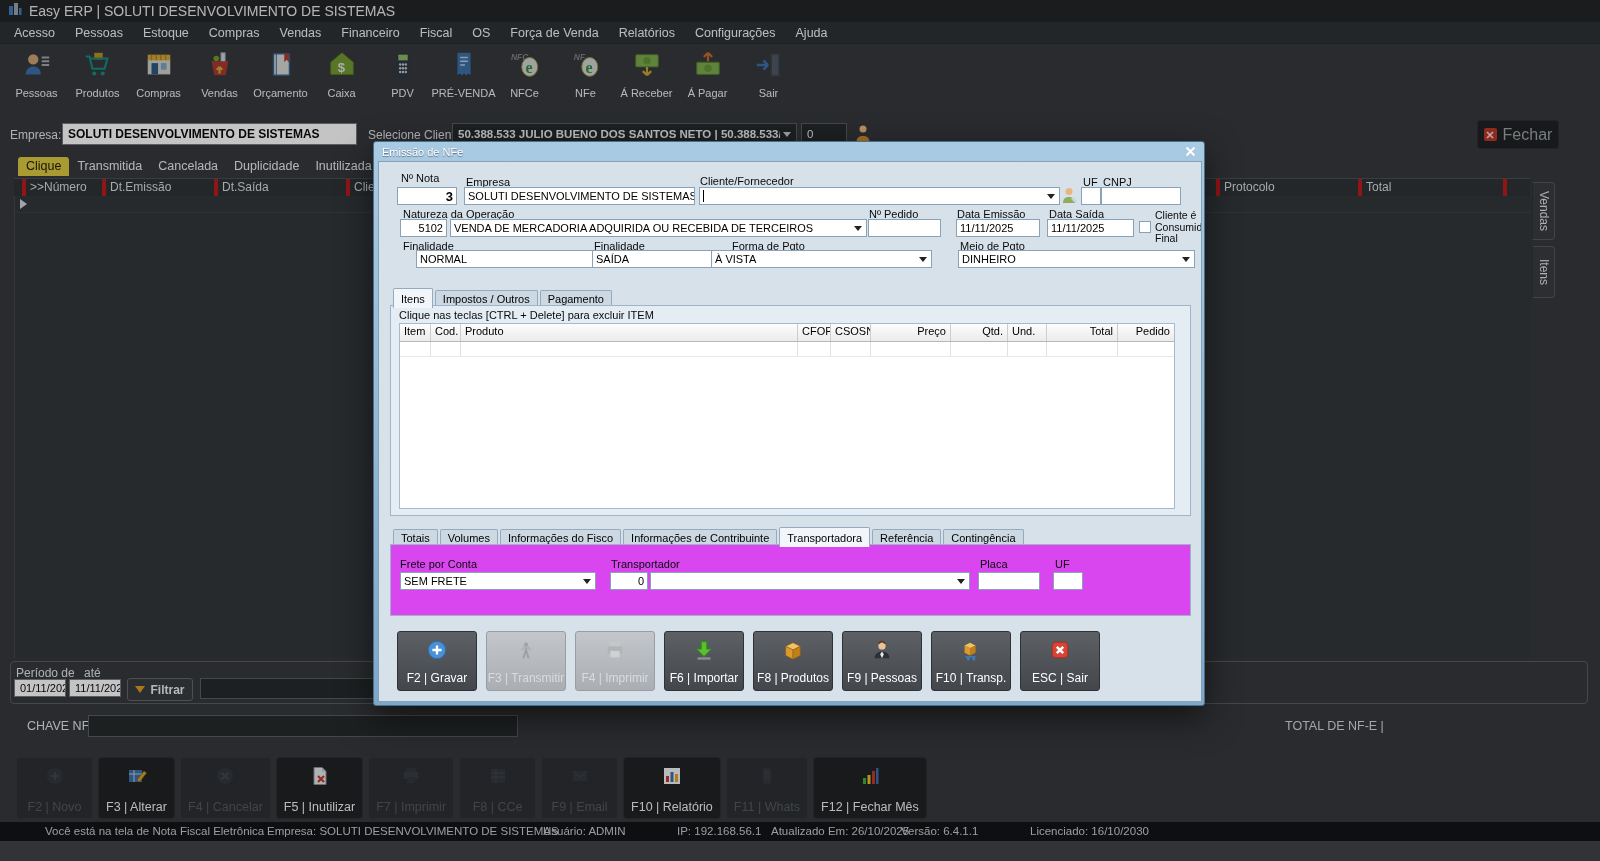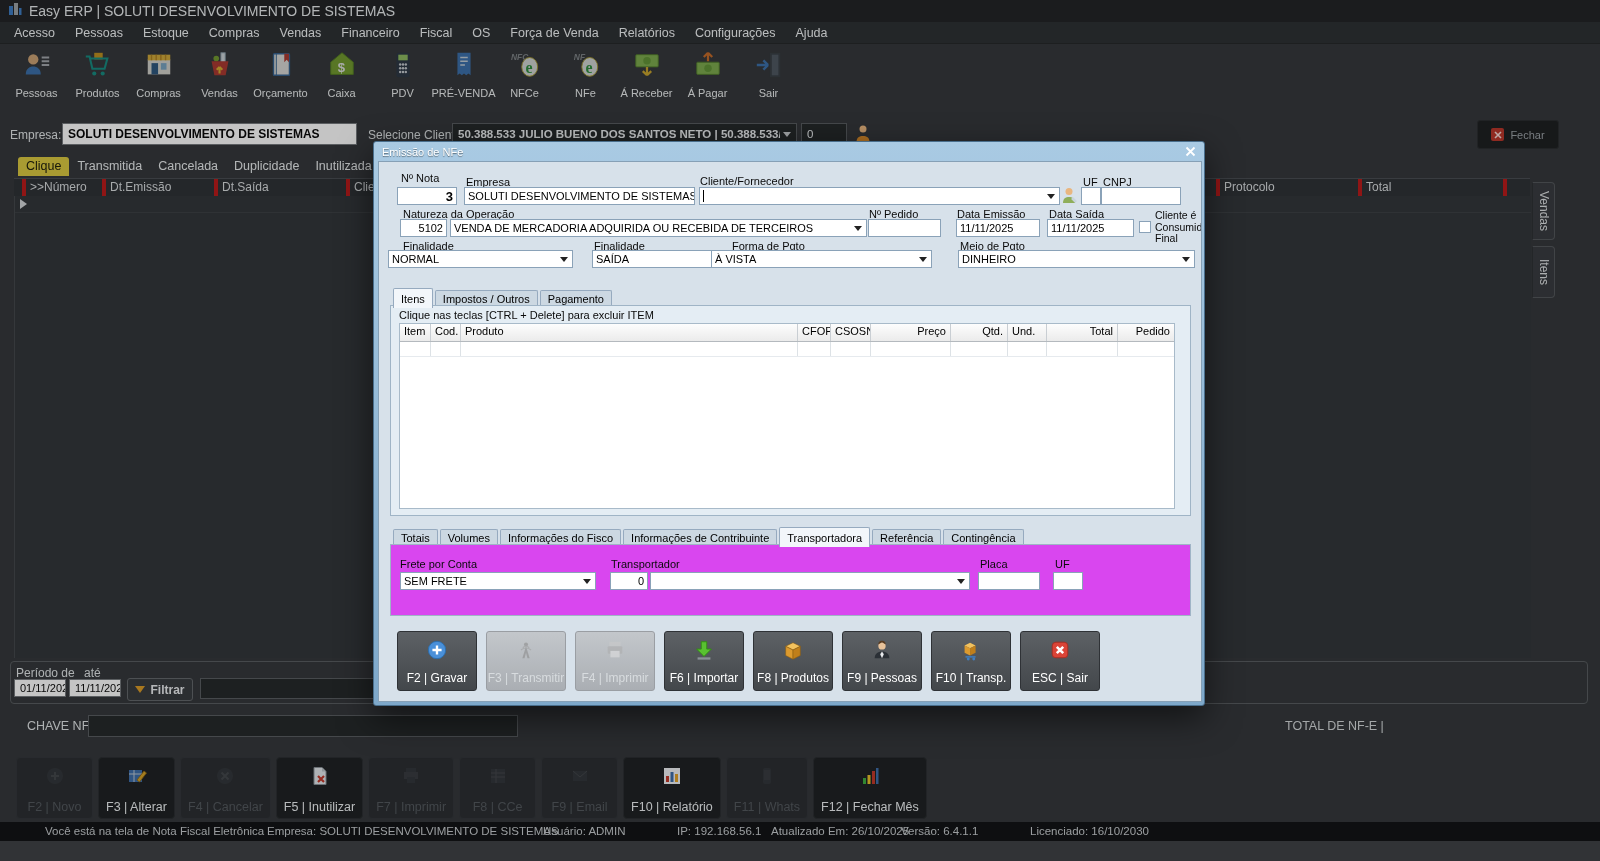--- a/index.html
+++ b/index.html
@@ -16,21 +16,21 @@
   .titem svg{opacity:.82}
   .titem .tl{font-size:11px;color:#e8ebec;margin-top:3px;white-space:nowrap}
   .ml{position:absolute;font-size:12px;color:#dfe3e5;white-space:nowrap}
   .mi-light{position:absolute;background:#fbfbfb;border:1px solid #75797d;box-sizing:border-box;
             font-size:12px;font-weight:bold;color:#0a0a0a;display:flex;align-items:center;padding:0 5px;white-space:nowrap;overflow:hidden}
   .mi-dark{position:absolute;background:#26292b;border:1px solid #595d61;box-sizing:border-box;
            font-size:11.5px;color:#eef1f3;display:flex;align-items:center;padding:0 5px;white-space:nowrap;overflow:hidden}
   .mi-dark.b{font-weight:bold}
   .arwL{position:absolute;right:5px;top:8px;width:0;height:0;border-left:4px solid transparent;border-right:4px solid transparent;border-top:5px solid #c9cdd0}
   .fechar{position:absolute;left:1477px;top:120px;width:80px;height:27px;background:#1e2022;border:1px solid #2b2e30;border-radius:3px;
-          display:flex;align-items:center;justify-content:center;gap:6px;font-size:11px;color:#9aa0a5}
+          display:flex;align-items:center;justify-content:center;gap:6px;font-size:16px;color:#9aa0a5}
   .mtabs{position:absolute;left:18px;top:157px;display:flex;align-items:flex-end}
   .mtab{font-size:12.5px;color:#e6e9eb;padding:2px 8px 3px;white-space:nowrap}
   .mtab.active{background:#d9c740;color:#20200e;border-radius:3px 3px 0 0}
   .gh{position:absolute;left:14px;top:178px;height:17px;display:flex;background:#2f3236;border-top:1px solid #4a4e52;border-bottom:1px solid #4a4e52}
   .ghc{border-right:4px solid #b91c1c;font-size:12px;color:#d6dadc;padding:1px 4px;box-sizing:border-box;white-space:nowrap;overflow:hidden}
   .gb{position:absolute;left:14px;top:196px;width:1516px;height:462px;background:#33363a;border-left:1px solid #44484c}
   .gbrow{height:16px;border-bottom:1px solid #3d4145;display:flex;align-items:center}
   .rowmark{width:0;height:0;border-top:5px solid transparent;border-bottom:5px solid transparent;border-left:7px solid #d0d4d6;margin-left:5px}
   .stab{position:absolute;left:1532px;width:23px;background:#393c40;border:1px solid #54585c;border-left:1px solid #2e3134;border-radius:0 4px 4px 0;
         writing-mode:vertical-rl;display:flex;align-items:center;justify-content:center;font-size:12px;color:#dde0e2;box-sizing:border-box}
@@ -435,21 +435,21 @@
       <span class="dl" style="left:490px;top:46px">Nº Pedido</span>
       <div class="di" style="left:489px;top:57px;width:73px"></div>
       <span class="dl" style="left:578px;top:46px">Data Emissão</span>
       <div class="di" style="left:577px;top:57px;width:84px">11/11/2025</div>
       <span class="dl" style="left:670px;top:46px">Data Saída</span>
       <div class="di" style="left:668px;top:57px;width:87px">11/11/2025</div>
       <span class="cbx" style="left:760px;top:59px"></span>
       <div class="dl" style="left:776px;top:48px;width:44px;font-size:10.5px;line-height:1.1;white-space:normal">Cliente é Consumidor Final</div>
 
       <span class="dl" style="left:24px;top:78px">Finalidade</span>
-      <div class="di dc" style="left:9px;top:88px;width:185px">
+      <div class="di dc" style="left:37px;top:88px;width:210px">
         <span>NORMAL</span>
         <span class="darw"></span>
       </div>
       <span class="dl" style="left:215px;top:78px">Finalidade</span>
       <div class="di dc" style="left:213px;top:88px;width:132px">
         <span>SAÍDA</span>
         <span class="darw"></span>
       </div>
       <span class="dl" style="left:353px;top:78px">Forma de Pgto</span>
       <div class="di dc" style="left:332px;top:88px;width:221px">

